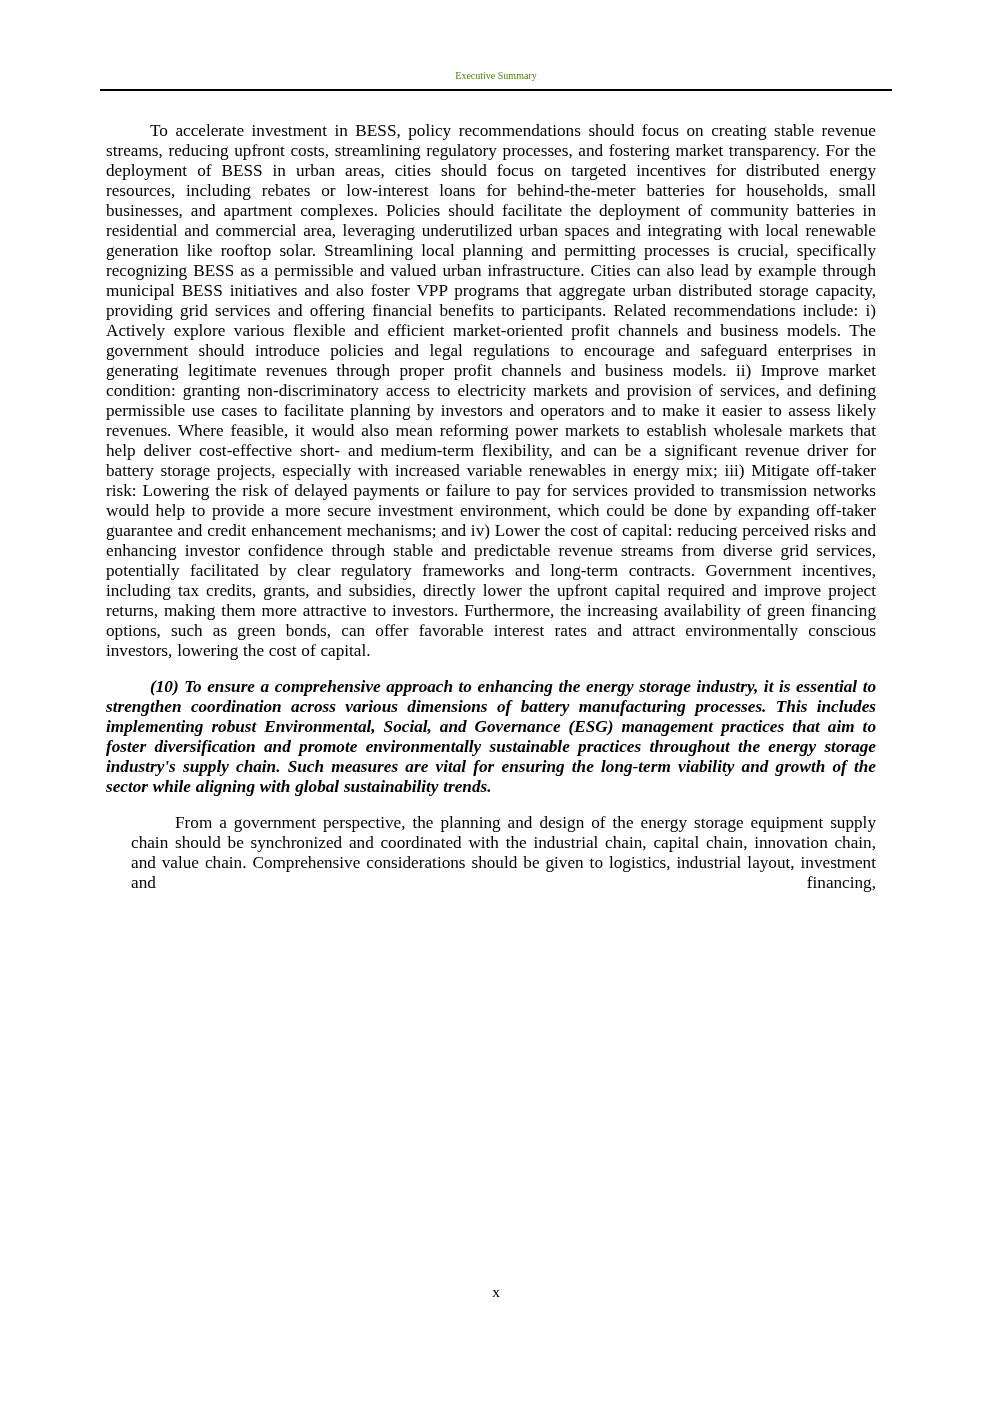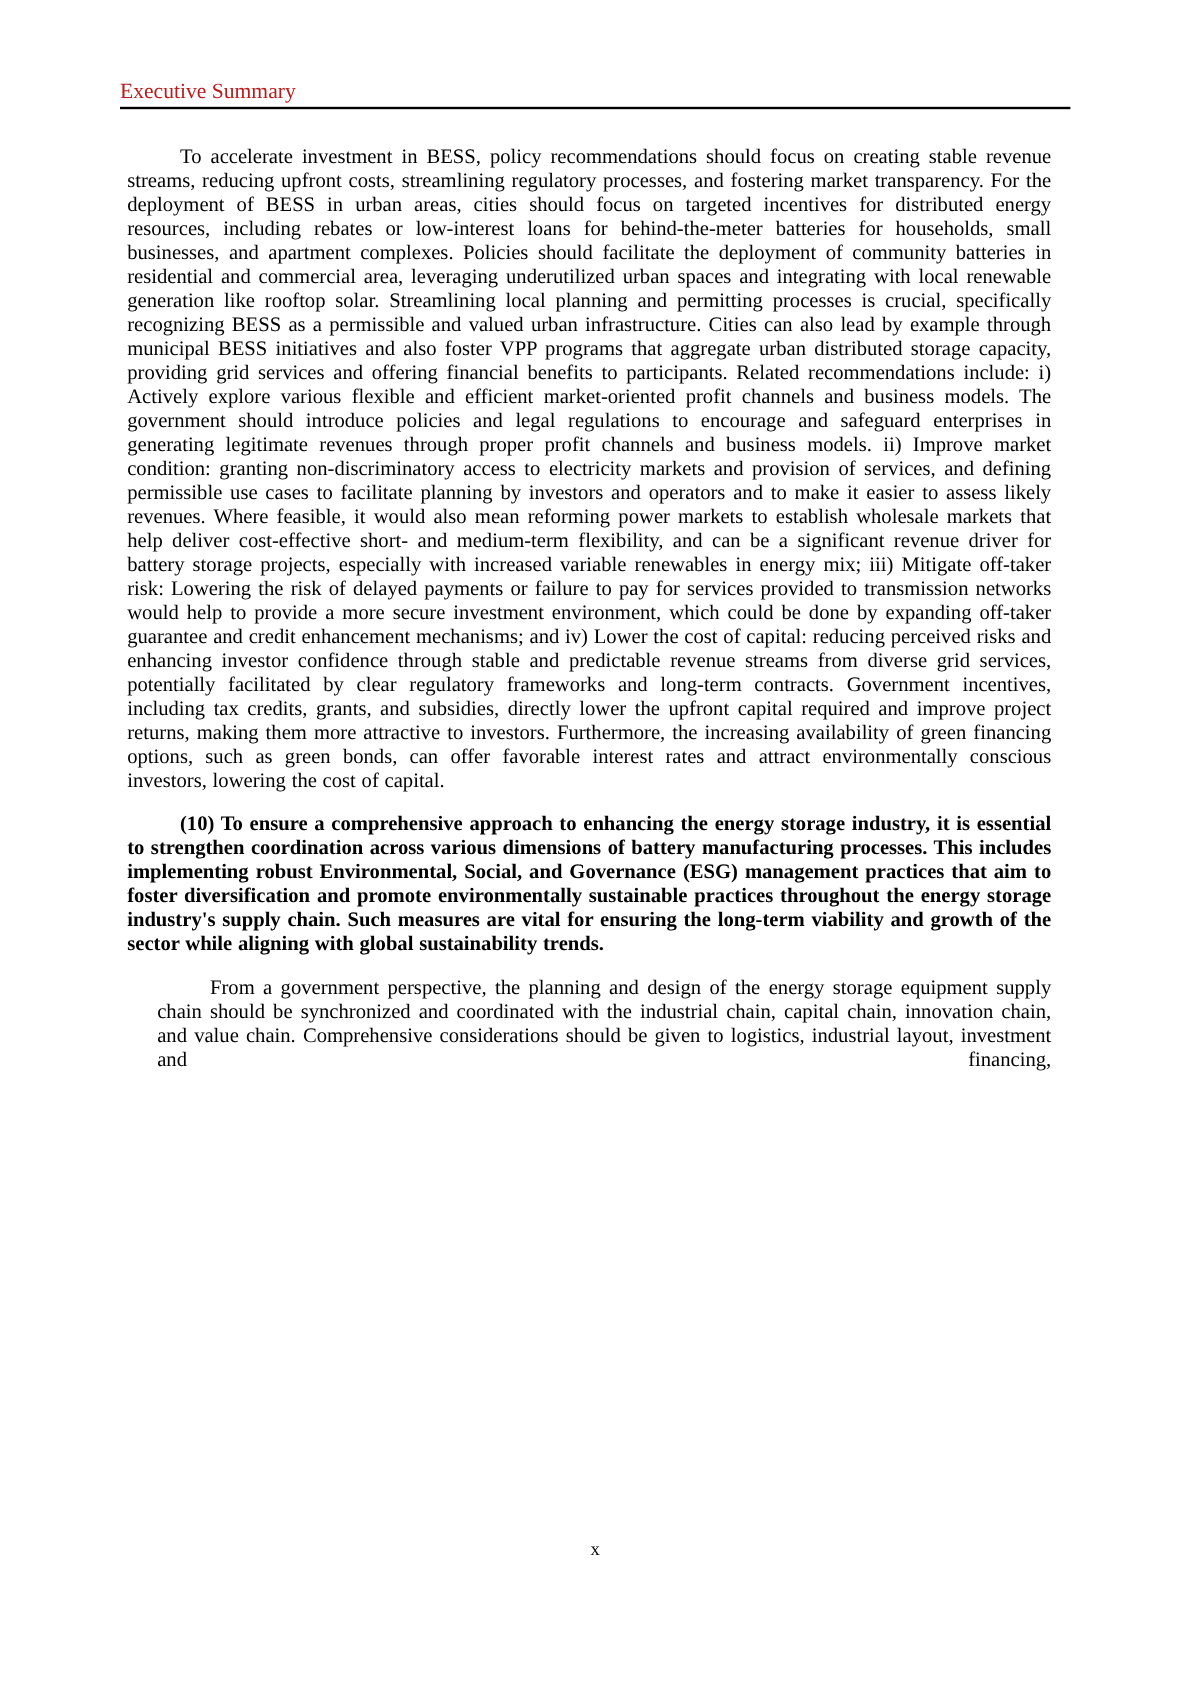--- a/index.html
+++ b/index.html
@@ -16,24 +16,24 @@
     color: #000000;
     overflow: hidden;
   }
   .doc-header {
     position: absolute;
     top: 66px;
     left: 100px;
     width: 792px;
   }
   .header-title {
-    text-align: left;
-    font-size: 18px;
+    text-align: center;
+    font-size: 10px;
     line-height: 20px;
-    color: #b91c1c;
+    color: #4d7c0f;
   }
   .header-rule {
     margin-top: 3px;
     border-bottom: 2.5px solid #000000;
     height: 0;
   }
   .doc-body {
     position: absolute;
     top: 121px;
     left: 106px;
@@ -42,20 +42,21 @@
     line-height: 20px;
     text-align: justify;
     word-spacing: 0.5px;
   }
   .para {
     margin: 0 0 16px 0;
     text-indent: 44px;
   }
   .para.bold {
     font-weight: bold;
+    font-style: italic;
   }
   .para.continued {
     text-align-last: justify;
     margin-left: 25px;
   }
   .doc-footer {
     position: absolute;
     top: 1283px;
     left: 0;
     width: 992px;

